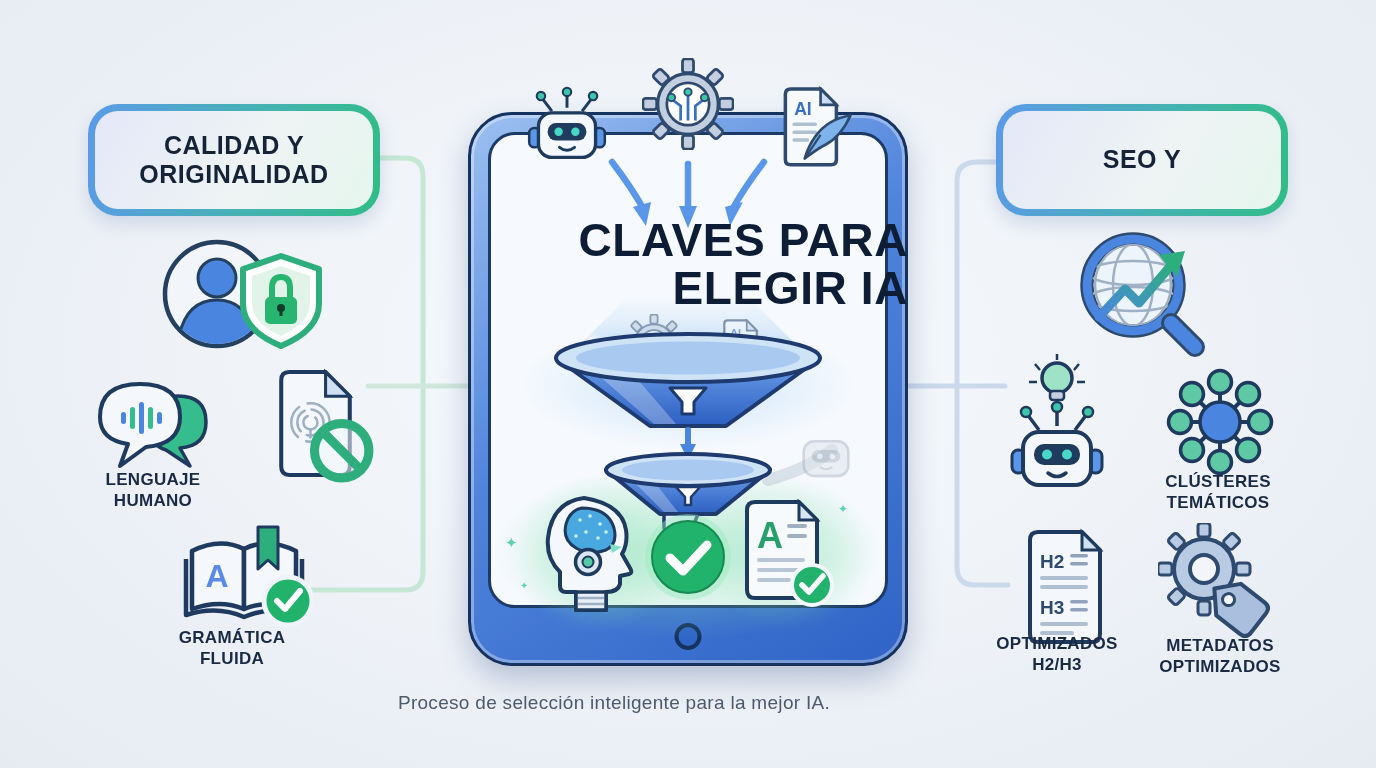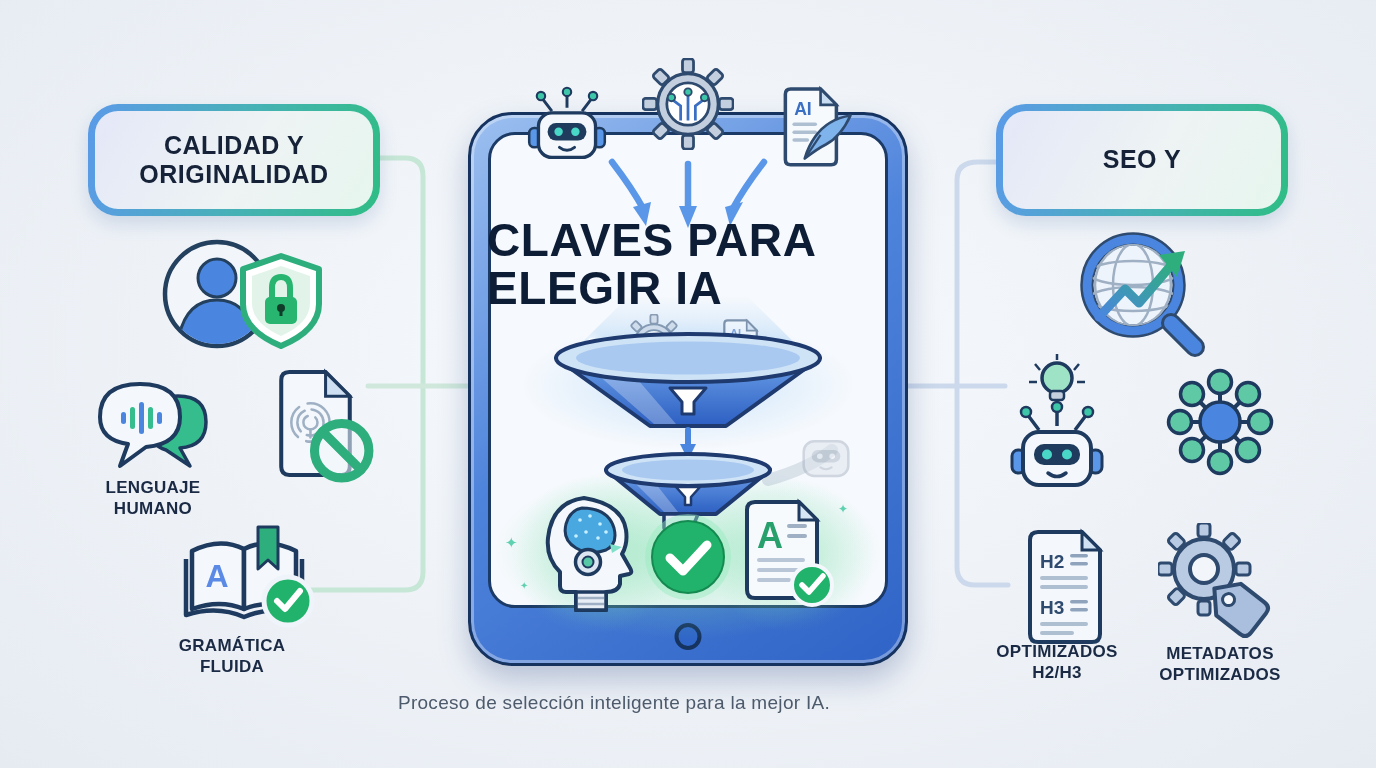--- a/index.html
+++ b/index.html
@@ -14,35 +14,35 @@
   
   .badge{position:absolute;width:292px;height:112px;border-radius:30px;padding:7px;box-sizing:border-box;
     background:linear-gradient(100deg,#5b9ae8 0%,#46b2b4 55%,#2fbd85 100%);
     box-shadow:0 8px 18px rgba(60,100,160,.18);z-index:6;}
   .badge-inner{width:100%;height:100%;border-radius:23px;
     background:linear-gradient(120deg,#e4e8f8 0%,#eef3f4 55%,#e6f6ee 100%);
     display:flex;flex-direction:column;align-items:center;justify-content:center;}
   .badge-inner span{font-size:25px;font-weight:800;color:#152238;line-height:1.18;letter-spacing:.5px;}
 
   
-  .lbl{position:absolute;width:180px;text-align:center;z-index:6;margin-top:8px;}
+  .lbl{position:absolute;width:180px;text-align:center;z-index:6;}
   .lbl span{display:block;font-size:17px;font-weight:800;color:#1b2a44;line-height:1.22;letter-spacing:.3px;}
 
   
   .tablet{position:absolute;left:468px;top:112px;width:440px;height:554px;border-radius:44px;
     background:linear-gradient(145deg,#9dc0f0 0%,#4f84dc 45%,#2f63c6 100%);
     border:3px solid #16335f;box-sizing:border-box;z-index:2;
     box-shadow:0 14px 30px rgba(40,70,130,.28), inset 0 0 0 3px rgba(255,255,255,.35);}
   .screen{position:absolute;left:17px;right:17px;top:17px;bottom:55px;background:#f6f9fd;
     border-radius:27px;border:3px solid #1c3a66;}
   .home{position:absolute;left:50%;bottom:13px;transform:translateX(-50%);width:27px;height:27px;
     border-radius:50%;background:#2f66c8;border:4px solid #16335f;box-sizing:border-box;}
 
   
-  .title{position:absolute;left:468px;top:216px;width:440px;text-align:left;z-index:5;padding-left:19px;}
+  .title{position:absolute;left:468px;top:216px;width:440px;text-align:right;z-index:5;}
   .title div{font-size:46px;font-weight:800;color:#0e1d36;line-height:1.05;letter-spacing:.6px;}
   .caption{position:absolute;left:0;top:692px;width:1228px;text-align:center;
     font-size:19px;color:#4d5a6b;z-index:6;letter-spacing:.3px;}
 
   
   .glow{position:absolute;pointer-events:none;}
   .beam{position:absolute;left:560px;top:296px;width:256px;height:68px;z-index:3;
     background:linear-gradient(to bottom, rgba(170,212,246,0) 0%, rgba(148,198,243,.55) 100%);
     -webkit-clip-path:polygon(27% 0,73% 0,100% 100%,0 100%);clip-path:polygon(27% 0,73% 0,100% 100%,0 100%);}
   .dot{position:absolute;border-radius:50%;background:rgba(255,255,255,.95);
@@ -346,20 +346,24 @@
         <circle cx="83" cy="83" r="11.5"></circle>
         <circle cx="55" cy="95" r="11.5"></circle>
         <circle cx="27" cy="83" r="11.5"></circle>
       <circle cx="15" cy="55" r="11.5"></circle>
         <circle cx="27" cy="27" r="11.5"></circle>
         <circle cx="55" cy="15" r="11.5"></circle>
         <circle cx="83" cy="27" r="11.5"></circle>
     </g>
     <circle cx="55" cy="55" r="20" fill="#4a86e0" stroke="#1e3a5f" stroke-width="3.5"></circle>
   </svg>
+  <div class="lbl" style="left:1128px;top:472px;">
+    <span>CLÚSTERES</span>
+    <span>TEMÁTICOS</span>
+  </div>
 
   <svg class="abs" style="left:1008px;top:524px;z-index:6" width="110" height="125" viewBox="0 0 110 125">
     <path d="M22 16 Q22 8 30 8 H74 L92 26 V110 Q92 118 84 118 H30 Q22 118 22 110 Z" fill="#f4f8fc" stroke="#1e3a5f" stroke-width="4"></path>
     <path d="M74 8 V26 H92 Z" fill="#cfe0f2" stroke="#1e3a5f" stroke-width="3"></path>
     <text x="32" y="44" font-size="19" font-weight="bold" fill="#2e4a6e">H2</text>
     <rect x="62" y="30" width="18" height="3.5" rx="1.75" fill="#8fa3bd"></rect>
       <rect x="62" y="38" width="18" height="3.5" rx="1.75" fill="#8fa3bd"></rect>
     <rect x="32" y="52" width="48" height="4" rx="2" fill="#aebfd2"></rect>
       <rect x="32" y="61" width="48" height="4" rx="2" fill="#aebfd2"></rect>
     <text x="32" y="90" font-size="19" font-weight="bold" fill="#2e4a6e">H3</text>

